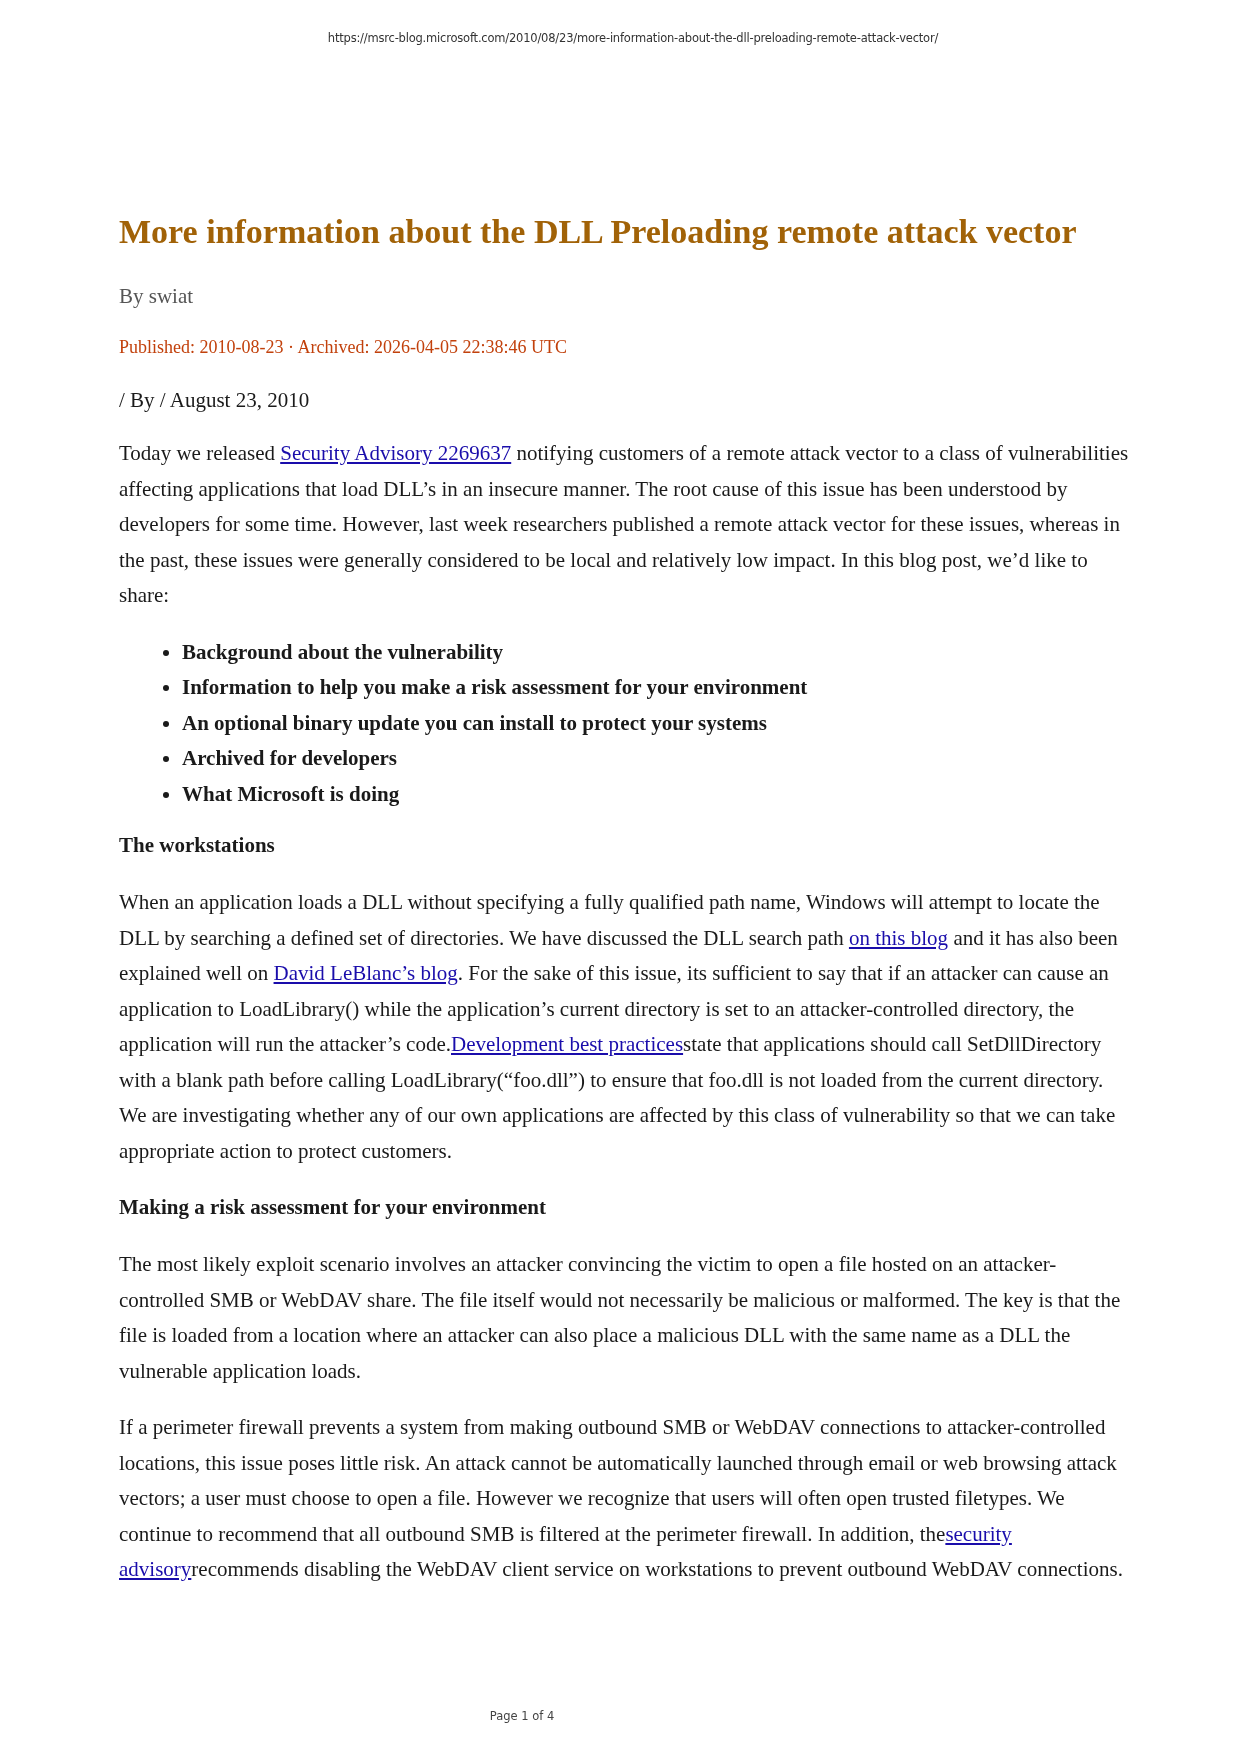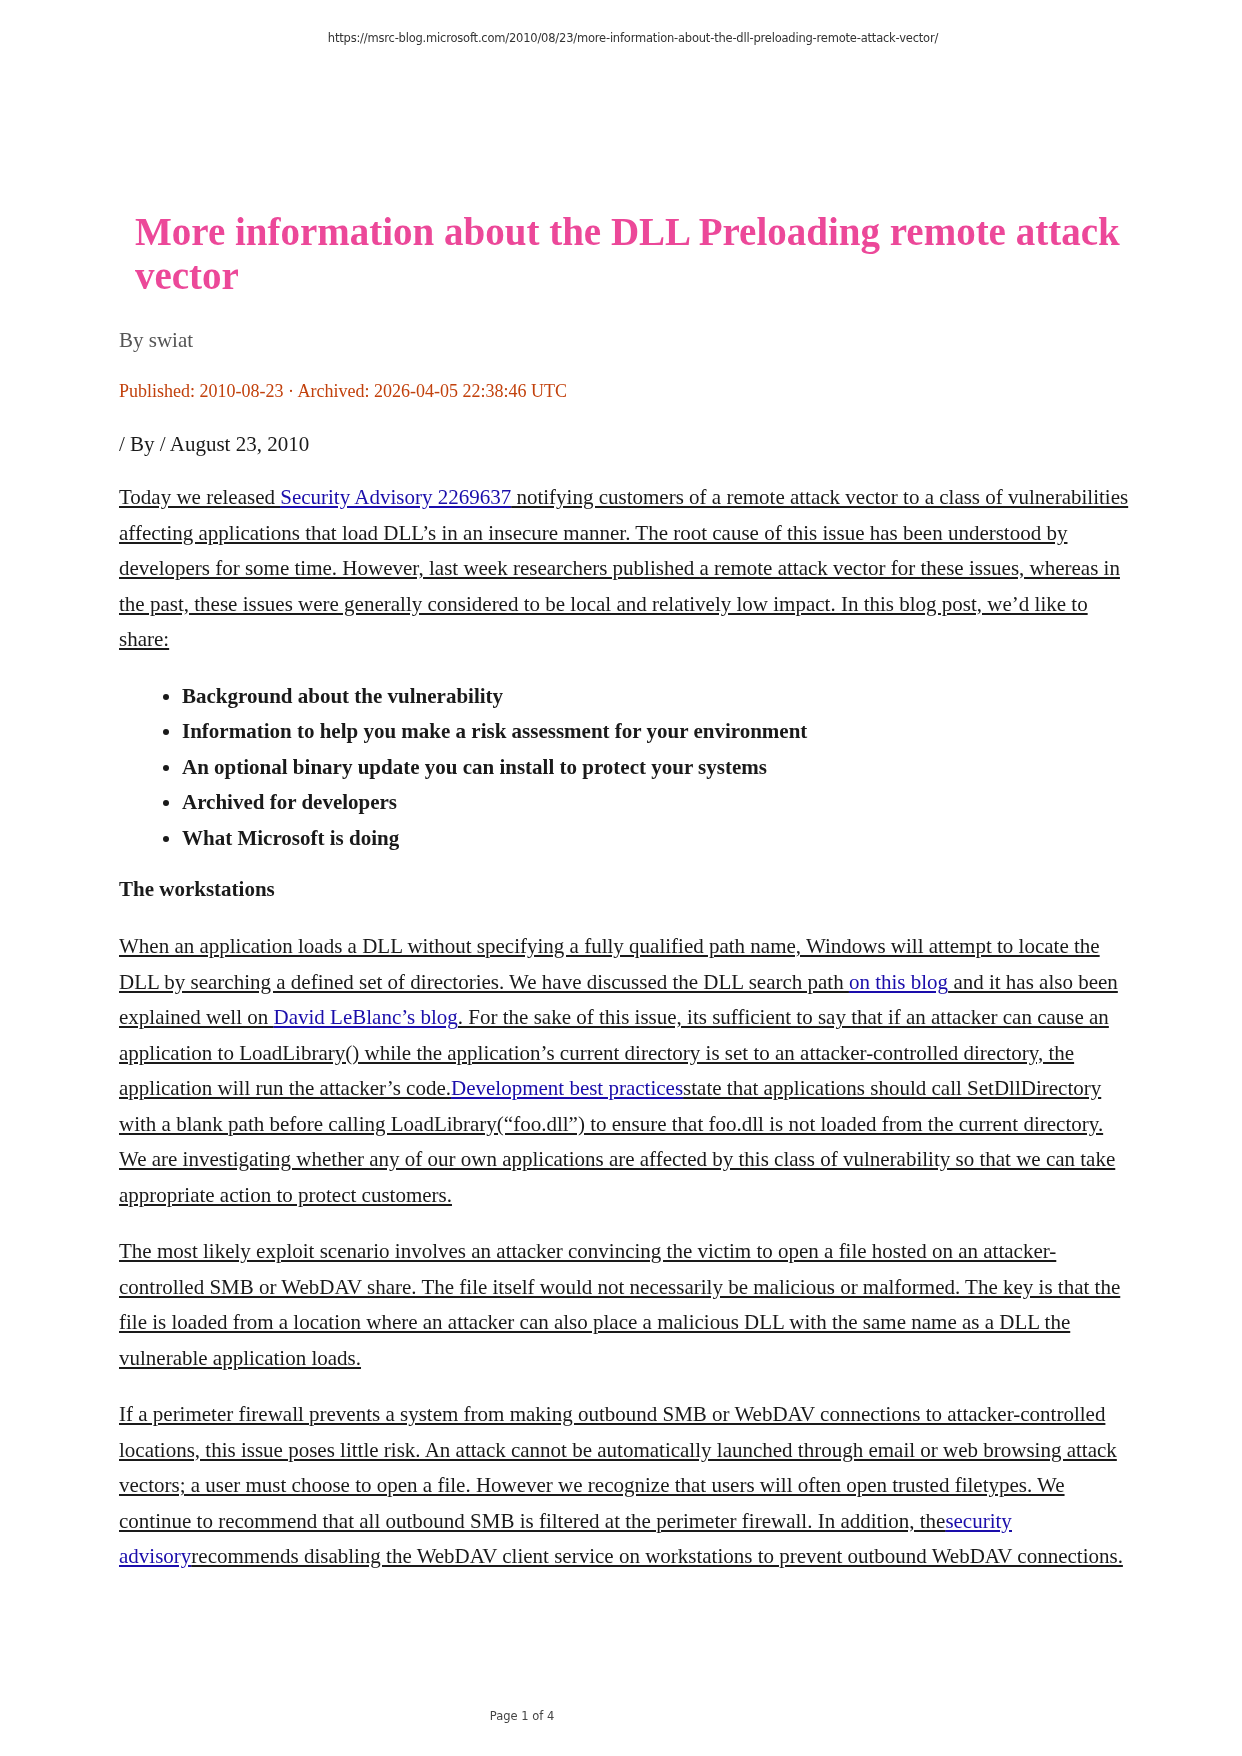--- a/index.html
+++ b/index.html
@@ -8,26 +8,26 @@
       position: absolute; top: 31px; left: 12px; width: 1242px; text-align: center;
       font-family: "DejaVu Sans", sans-serif; font-size: 11.5px; color: #333;
       letter-spacing: -0.2px;
     }
     .content {
       position: absolute; left: 119px; top: 210px; width: 1010px;
       font-family: "Liberation Serif", serif; color: #1a1a1a;
     }
     h1 {
       font-family: "Liberation Serif", serif; font-weight: bold;
-      font-size: 39px; line-height: 44px; margin: 0 0 28px 16px; color: #ec4899;
+      font-size: 34px; line-height: 44px; margin: 0 0 28px 0; color: #a16207;
     }
     .byline { font-size: 21px; color: #555; margin: 0 0 24px 0; line-height: 28px; }
     .meta { font-size: 18px; color: #c2410c; margin: 0 0 26px 0; line-height: 26px; }
     .dateline { font-size: 21px; margin: 0 0 22px 0; line-height: 28px; }
-    p { font-size: 21px; line-height: 35.5px; margin: 0 0 21px 0; text-decoration: underline; }
+    p { font-size: 21px; line-height: 35.5px; margin: 0 0 21px 0; }
     a { color: #1a0dab; text-decoration: underline; }
     ul { margin: 0 0 16px 0; padding-left: 63px; }
     ul li { font-size: 21px; font-weight: bold; line-height: 35.5px; }
     h3 { font-size: 21px; font-weight: bold; margin: 0 0 22px 0; line-height: 35px; }
     .footer {
       position: absolute; top: 1709px; left: 0; width: 1044px; text-align: center;
       font-family: "DejaVu Sans", sans-serif; font-size: 11.5px; color: #444;
     }
   </style>
 </head>
@@ -47,17 +47,18 @@
     <li>Background about the vulnerability</li>
     <li>Information to help you make a risk assessment for your environment</li>
     <li>An optional binary update you can install to protect your systems</li>
     <li>Archived for developers</li>
     <li>What Microsoft is doing</li>
   </ul>
 
   <h3>The workstations</h3>
   <p><span>When an application loads a DLL without specifying a fully qualified path name, Windows will attempt to locate the DLL by searching a defined set of directories. We have discussed the DLL search path </span><a href="#">on this blog</a><span> and it has also been explained well on </span><a href="#">David LeBlanc’s blog</a><span>. For the sake of this issue, its sufficient to say that if an attacker can cause an application to LoadLibrary() while the application’s current directory is set to an attacker-controlled directory, the application will run the attacker’s code.</span><a href="#">Development best practices</a><span>state that applications should call SetDllDirectory with a blank path before calling LoadLibrary(“foo.dll”) to ensure that foo.dll is not loaded from the current directory. We are investigating whether any of our own applications are affected by this class of vulnerability so that we can take appropriate action to protect customers.</span></p>
 
+  <h3>Making a risk assessment for your environment</h3>
   <p>The most likely exploit scenario involves an attacker convincing the victim to open a file hosted on an attacker-controlled SMB or WebDAV share. The file itself would not necessarily be malicious or malformed. The key is that the file is loaded from a location where an attacker can also place a malicious DLL with the same name as a DLL the vulnerable application loads.</p>
   <p><span>If a perimeter firewall prevents a system from making outbound SMB or WebDAV connections to attacker-controlled locations, this issue poses little risk. An attack cannot be automatically launched through email or web browsing attack vectors; a user must choose to open a file. However we recognize that users will often open trusted filetypes. We continue to recommend that all outbound SMB is filtered at the perimeter firewall. In addition, the</span><a href="#">security advisory</a><span>recommends disabling the WebDAV client service on workstations to prevent outbound WebDAV connections.</span></p>
 </div>
 
 <div class="footer">Page 1 of 4</div>
 
 </body></html>

